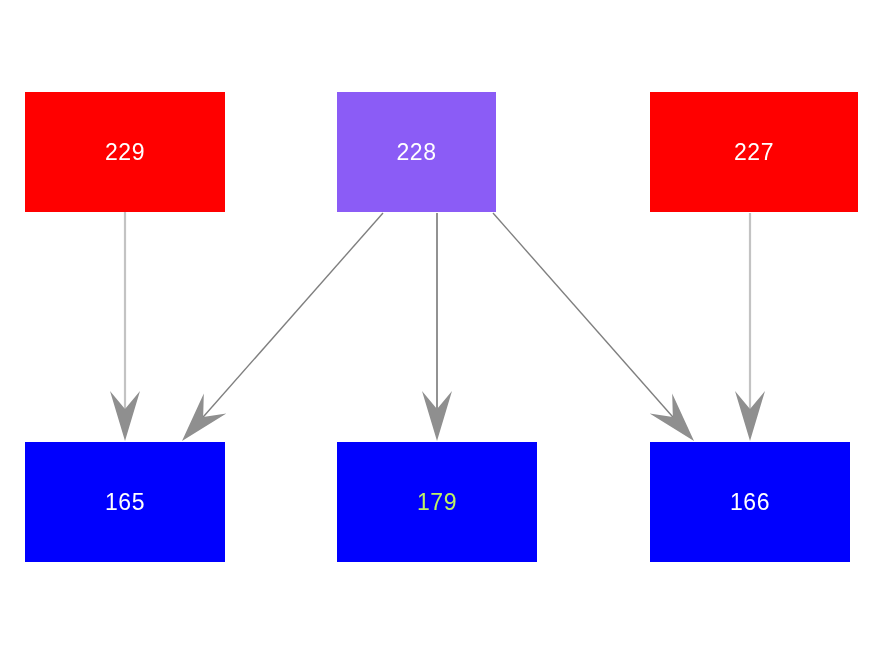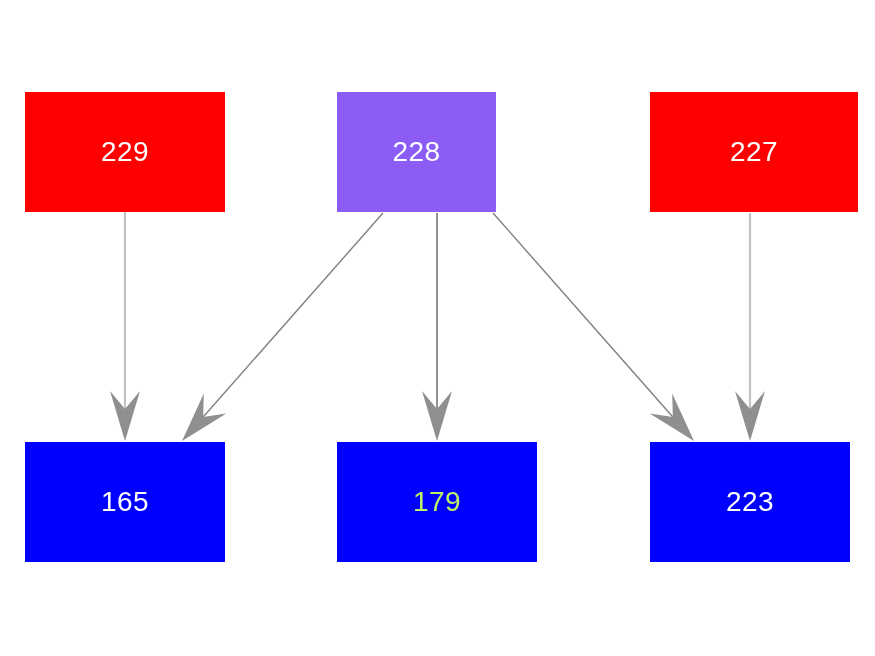--- a/index.html
+++ b/index.html
@@ -28,21 +28,21 @@
   }
   .node {
     position: absolute;
     display: flex;
     align-items: center;
     justify-content: center;
     box-sizing: border-box;
   }
   .node span {
     color: #ffffff;
-    font-size: 28px;
+    font-size: 23px;
     letter-spacing: 0.5px;
     user-select: none;
   }
 </style>
 </head>
 <body>
 
 <div class="canvas" style="width: 875px; height: 656px; background: rgb(255, 255, 255);">
   <svg class="edge-layer" width="875" height="656">
       <g>
@@ -76,16 +76,16 @@
       <div class="node" style="left: 650px; top: 92px; width: 208px; height: 120px; background: rgb(255, 0, 0);">
         <span style="color: rgb(255, 255, 255);">227</span>
       </div>
       <div class="node" style="left: 25px; top: 442px; width: 200px; height: 120px; background: rgb(0, 0, 254);">
         <span style="color: rgb(255, 255, 255);">165</span>
       </div>
       <div class="node" style="left: 337px; top: 442px; width: 200px; height: 120px; background: rgb(0, 0, 254);">
         <span style="color: #bef264;">179</span>
       </div>
       <div class="node" style="left: 650px; top: 442px; width: 200px; height: 120px; background: rgb(0, 0, 254);">
-        <span style="color: rgb(255, 255, 255);">223</span>
+        <span style="color: rgb(255, 255, 255);">166</span>
       </div>
     </div>
 </div>
 
 </body></html>

